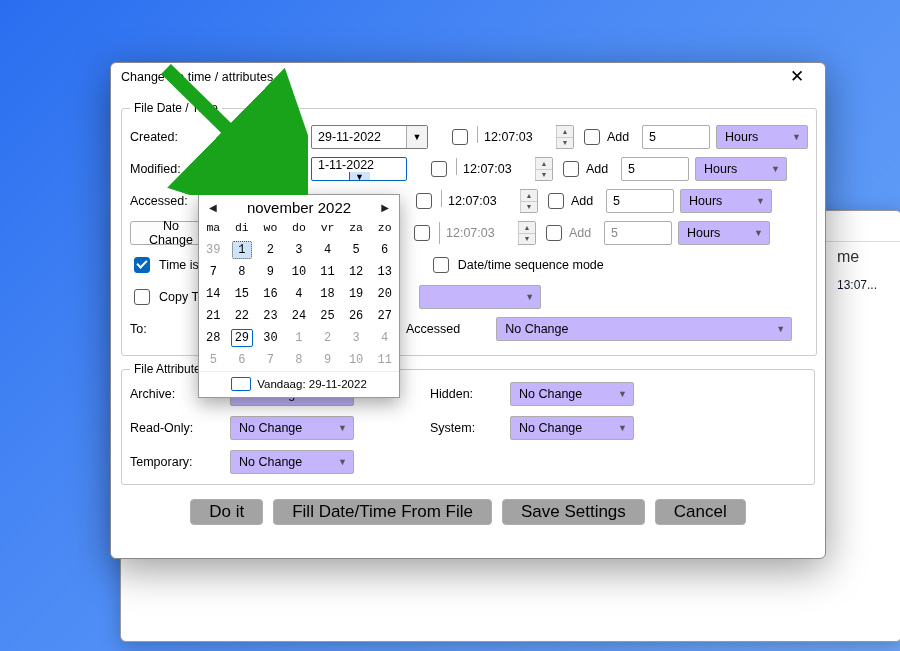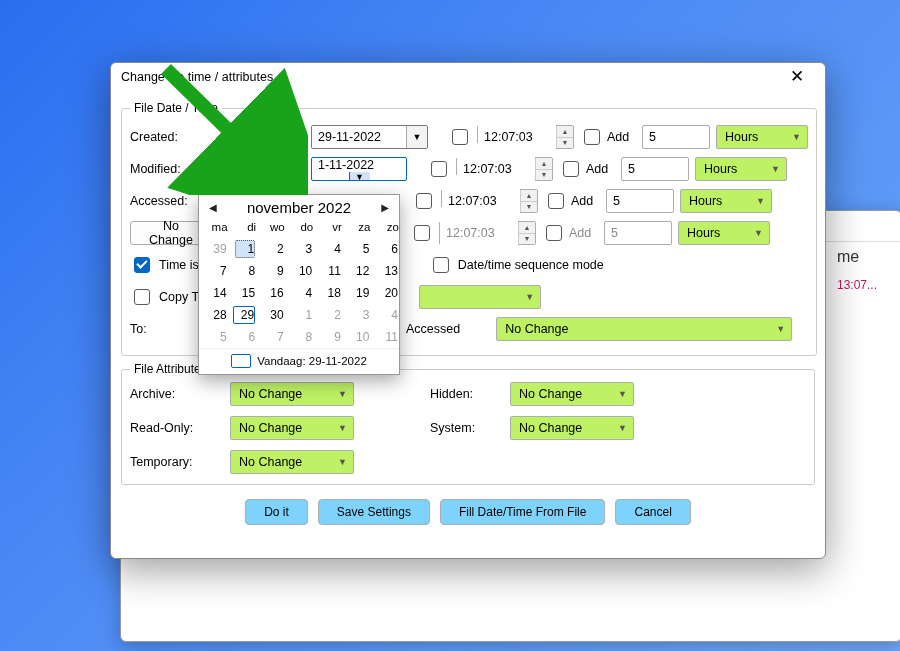--- a/index.html
+++ b/index.html
@@ -13,21 +13,21 @@
   }
 
   
   .bg-window {
     position:absolute; left:120px; top:210px; width:780px; height:430px;
     background:#fff; border:1px solid #999; border-radius:6px;
     box-shadow: 0 4px 20px rgba(0,0,0,.25);
   }
   .bg-header { height:30px; border-bottom:1px solid #ddd; }
   .bg-col { font-size:16px; color:#333; padding:6px 14px; }
-  .bg-row { font-size:12px; color:#be185d; padding:6px 14px; }
+  .bg-row { font-size:12px; color:#0f172a; padding:6px 14px; }
 
   
   .dialog {
     position:absolute; left:110px; top:62px; width:714px; height:495px;
     background:#fff; border:1px solid #888; border-radius:6px;
     box-shadow:0 10px 40px rgba(0,0,0,.4);
   }
   .titlebar {
     height:28px; display:flex; align-items:center; justify-content:space-between;
     padding:0 8px 0 10px; font-size:12.5px;
@@ -93,21 +93,21 @@
   .addchk { display:flex; align-items:center; gap:4px; width:56px; }
 
   .numbox {
     width:54px; height:22px; border:1px solid #adadad; border-radius:2px;
     padding:0 6px; font-size:12.5px; background:#fff;
   }
 
   .combo {
     display:flex; align-items:center; justify-content:space-between;
     border:1px solid #adadad; border-radius:2px; height:22px;
-    padding:0 6px 0 8px; background:#bef264; cursor:pointer; font-size:12.5px;
+    padding:0 6px 0 8px; background:#c4b5fd; cursor:pointer; font-size:12.5px;
   }
   .combo .cv { color:#000; }
   .combo .arrow { font-size:9px; color:#555; }
   .combo.wide { width:280px; }
   .combo.med  { width:108px; }
   .combo.unit { width:76px; }
 
   .small-btn {
     border:1px solid #adadad; background:#fdfdfd; border-radius:3px;
     height:24px; padding:0 10px; font-size:12.5px; cursor:pointer;
@@ -121,21 +121,21 @@
     position:absolute; left:198px; top:194px; width:200px;
     background:#fff; border:1px solid #999; box-shadow:0 6px 18px rgba(0,0,0,.35);
     z-index:50; font-size:12px;
   }
   .cal-head {
     display:flex; align-items:center; justify-content:space-between;
     padding:4px 6px 2px 6px;
   }
   .cal-nav { font-size:10px; color:#222; cursor:pointer; padding:2px 4px; }
   .cal-title { font-size:15px; }
-  table.cal { width:100%; border-collapse:collapse; table-layout:fixed; text-align:right; }
+  table.cal { width:100%; border-collapse:collapse; table-layout:fixed; text-align:center;font-family:Liberation Mono, monospace; }
   table.cal th { font-weight:normal; color:#000; padding:3px 0 5px 0; font-size:11.5px; }
   table.cal td { height:20px; font-size:12px; cursor:pointer; }
   td.other { color:#a2a2a2; }
   td.selected span {
     display:inline-block; width:18px; height:16px; line-height:16px;
     border:1px dotted #555; background:#cfe4fa; border-radius:2px;
   }
   td.today span {
     display:inline-block; width:20px; height:16px; line-height:16px;
     border:1px solid #0067c0; border-radius:2px;
@@ -145,22 +145,22 @@
   .cal-foot .box { width:18px; height:12px; border:1px solid #0067c0; border-radius:2px; }
 
   
   .arrow-ann {
     position:absolute; left:148px; top:55px; z-index:60; pointer-events:none;
   }
 
   
   .btnbar { display:flex; gap:10px; justify-content:center; padding:12px 0 0 0; }
   .btn {
-    border:1px solid #adadad; background:#7dd3fc; border-radius:4px;
-    height:26px; padding:0 18px; font-size:12px; cursor:pointer;
+    border:1px solid #adadad; background:#a3a3a3; border-radius:4px;
+    height:26px; padding:0 18px; font-size:17px; cursor:pointer;
     display:inline-flex; align-items:center; justify-content:center;
   }
 
   .attr-grid { display:grid; grid-template-columns: 100px 140px 60px 80px 140px; row-gap:10px; align-items:center; }
 </style>
 </head>
 <body>
 
 <div class="bg-window">
   <div class="bg-header"></div>
@@ -344,22 +344,22 @@
         <span>Temporary:</span>
         <div class="combo med">
           <span class="cv">No Change</span>
             <span class="arrow">▼</span>
         </div>
       </div>
     </fieldset>
 
     <div class="btnbar">
       <button class="btn">Do it</button>
+      <button class="btn">Fill Date/Time From File</button>
       <button class="btn">Save Settings</button>
-      <button class="btn">Fill Date/Time From File</button>
       <button class="btn">Cancel</button>
     </div>
   </div>
 </div>
 
 <div class="calendar">
   <div class="cal-head">
     <span class="cal-nav">◀</span>
     <span class="cal-title">november 2022</span>
     <span class="cal-nav">▶</span>
@@ -398,20 +398,29 @@
         <tr>
           <td>14</td>
           <td>15</td>
           <td>16</td>
           <td>4</td>
           <td>18</td>
           <td>19</td>
           <td>20</td>
         </tr>
         <tr>
+          <td>21</td>
+          <td>22</td>
+          <td>23</td>
+          <td>24</td>
+          <td>25</td>
+          <td>26</td>
+          <td>27</td>
+        </tr>
+        <tr>
           <td>28</td>
           <td class="today"><span>29</span></td>
           <td>30</td>
           <td class="other">1</td>
           <td class="other">2</td>
           <td class="other">3</td>
           <td class="other">4</td>
         </tr>
         <tr>
           <td class="other">5</td>

